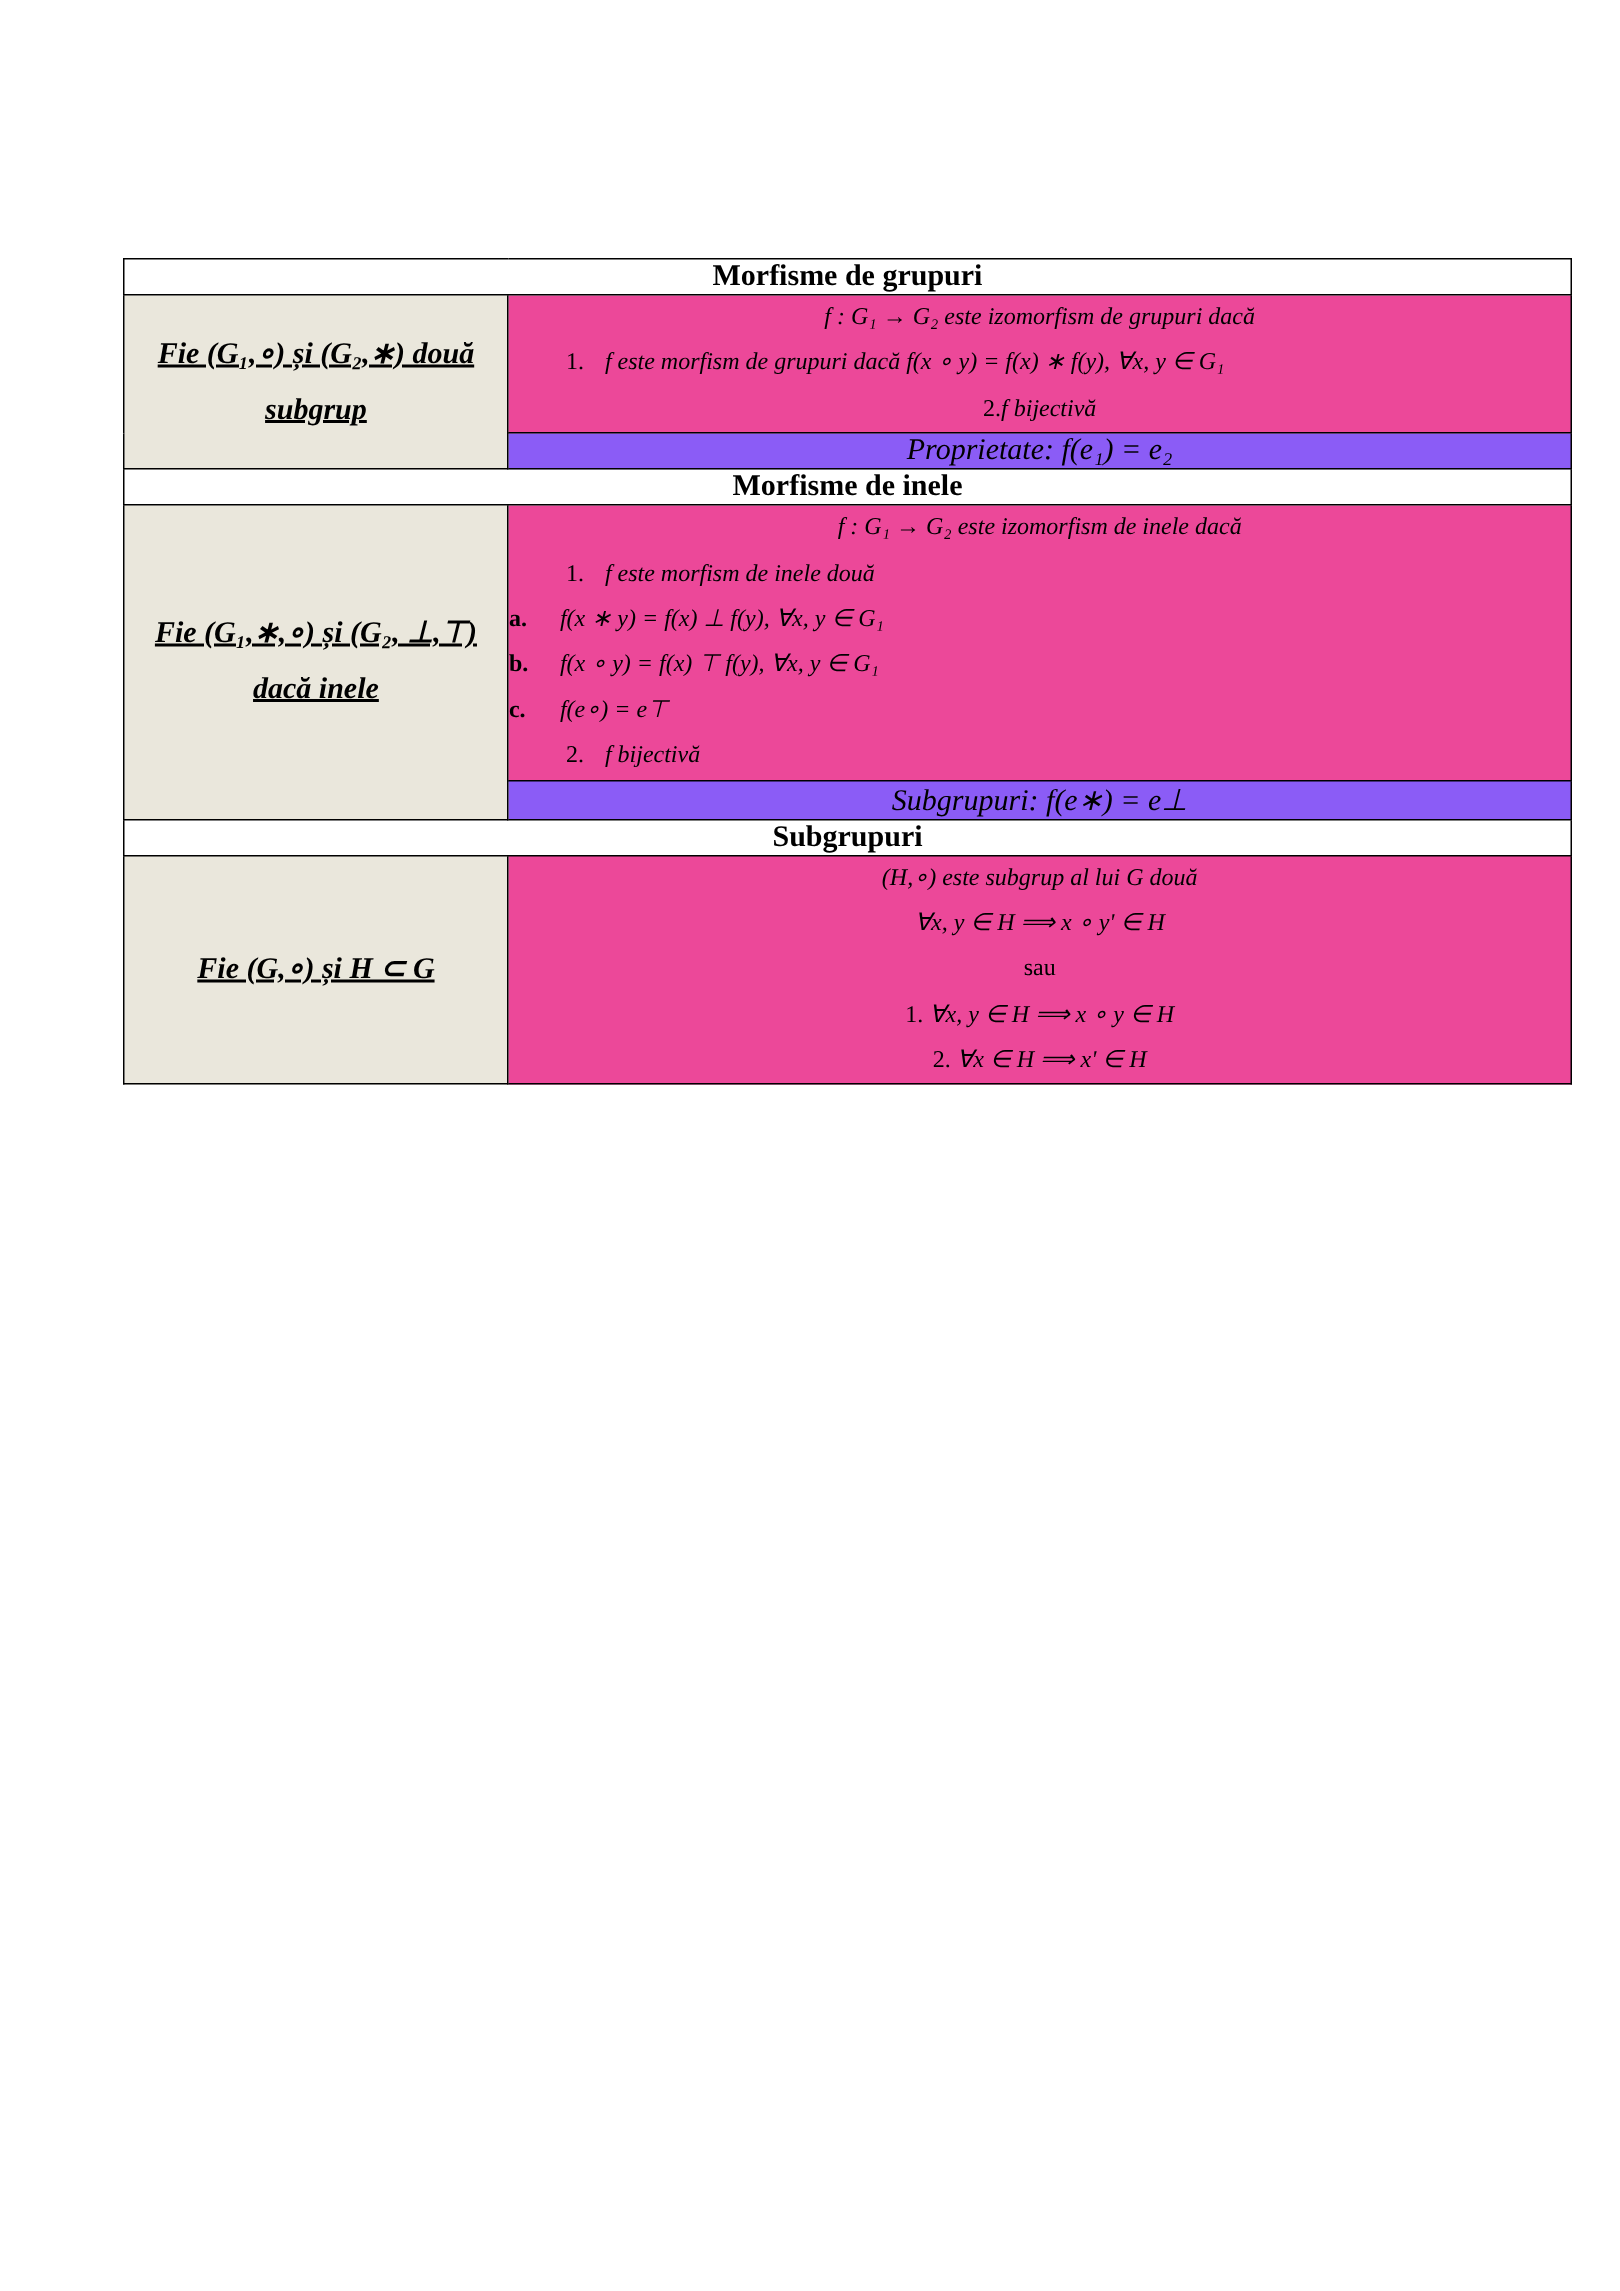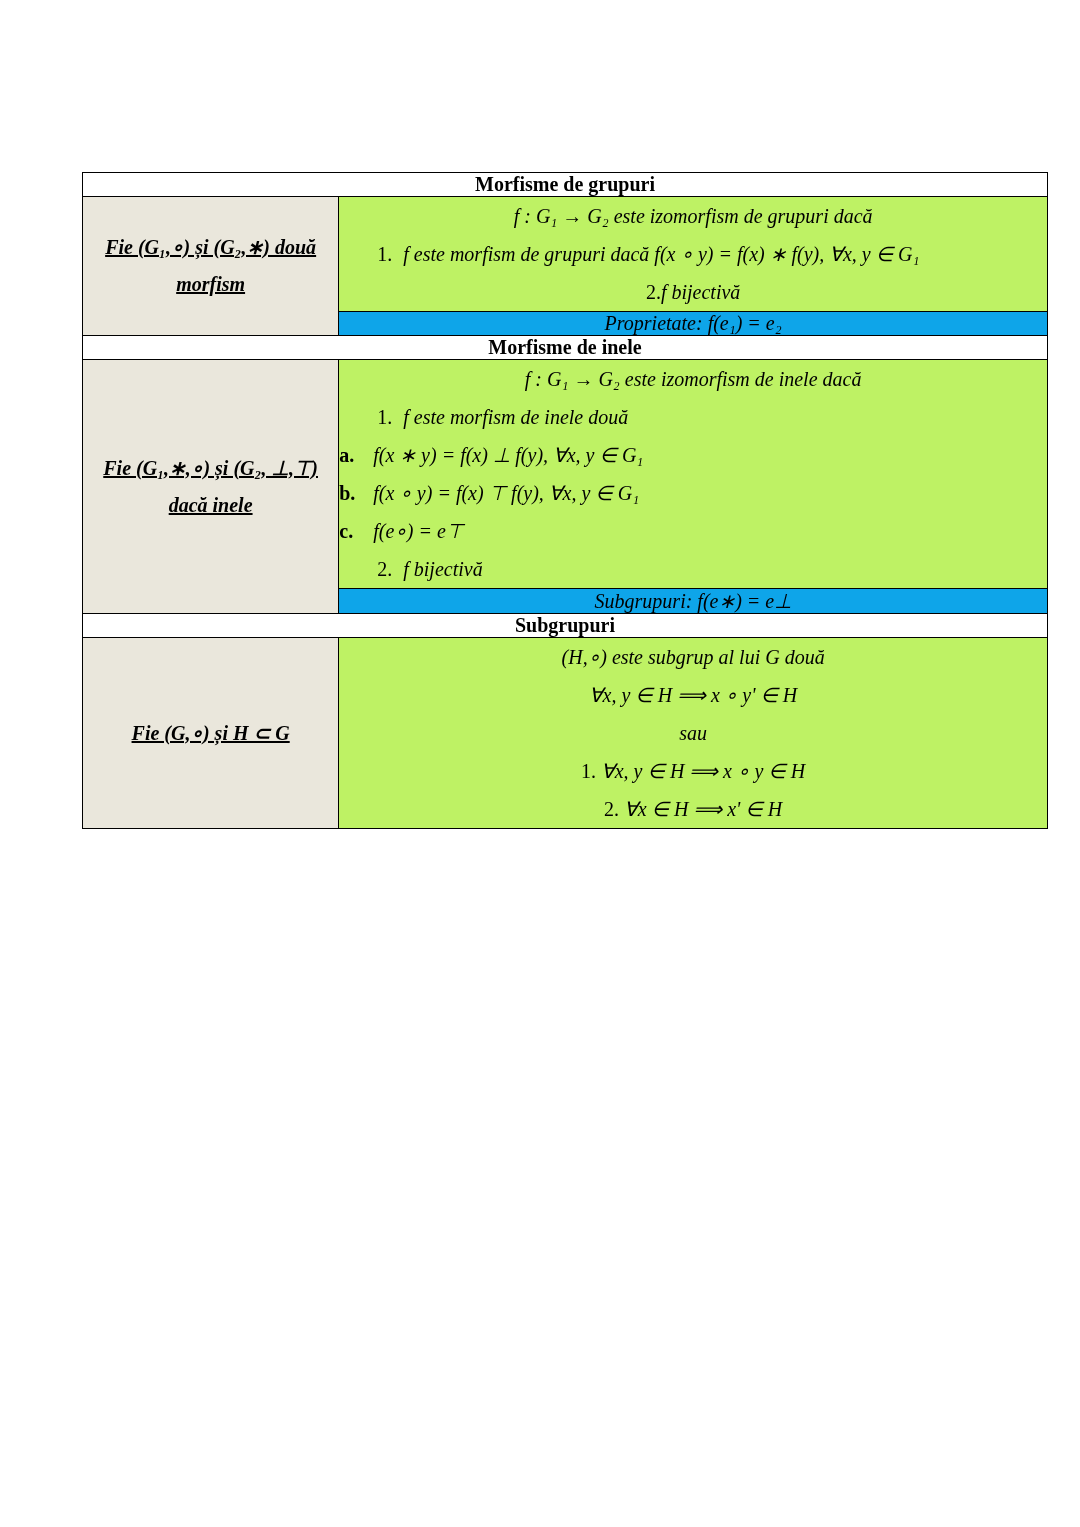--- a/index.html
+++ b/index.html
@@ -47,32 +47,32 @@
     text-align: center;
     font-weight: bold;
     font-style: italic;
     font-size: 20px;
     line-height: 1.85;
     padding: 10px 14px;
     width: 256px;
     text-decoration: underline;
   }
   .right-cell {
-    background: #bef264;
-    font-size: 20px;
+    background: #ec4899;
+    font-size: 16px;
     padding: 10px 16px;
     line-height: 1.9;
   }
   .prop-cell {
-    background: #0ea5e9;
+    background: #8b5cf6;
     text-align: center;
     font-size: 20px;
     padding: 7px 10px;
   }
-  .it { font-style: italic; }
+  .it { }
   .mathit { font-style: italic; font-family: "Liberation Serif", serif; }
   .ol-row {
     display: block;
     padding-left: 38px;
     text-indent: 0;
   }
   .ol-row .marker {
     display: inline-block;
     width: 26px;
   }
@@ -96,21 +96,21 @@
       <col style="width:708px">
     </colgroup>
     <tbody>
 
       <tr>
         <td class="section-header" colspan="2">Morfisme de grupuri</td>
       </tr>
       <tr>
         <td class="left-cell" rowspan="2">
           <span class="center-line">Fie (G₁,∘) și (G₂,∗) două</span>
-          <span class="center-line">morfism</span>
+          <span class="center-line">subgrup</span>
         </td>
         <td class="right-cell">
           <span class="center-line mathit">f : G₁ → G₂ este izomorfism de grupuri dacă</span>
           <span class="ol-row">
             <span class="marker">1.</span><span class="mathit">f este morfism de grupuri dacă f(x ∘ y) = f(x) ∗ f(y), ∀x, y ∈ G₁</span>
           </span>
           <span class="center-line">
             <span class="marker">2.</span><span class="mathit">f bijectivă</span>
           </span>
         </td>

